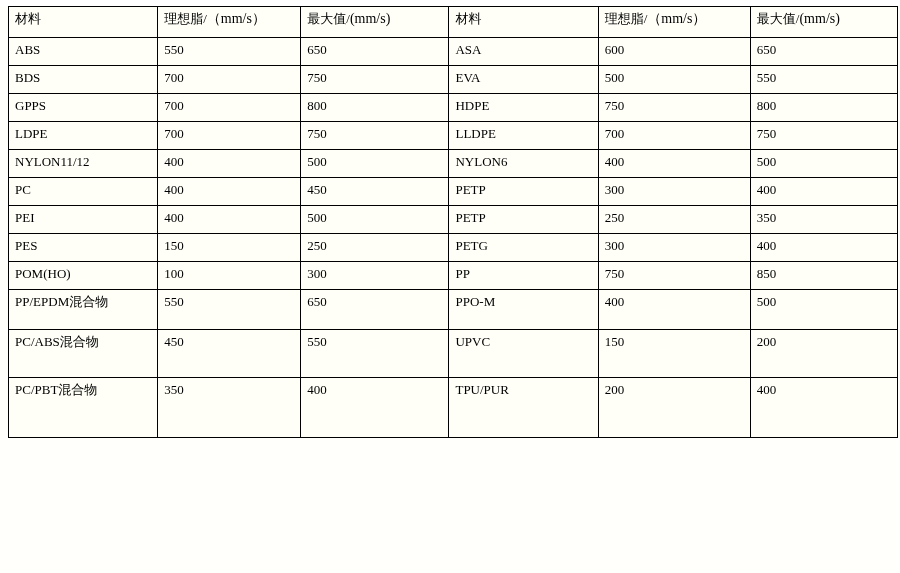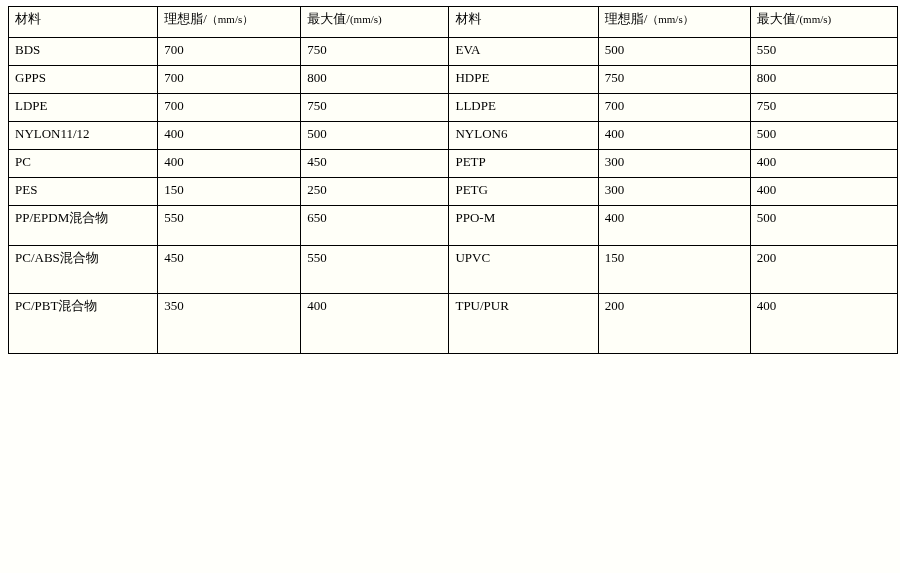--- a/index.html
+++ b/index.html
@@ -44,21 +44,21 @@
     height: 19px;
     font-family: "Liberation Serif", serif;
     background: #fffff8;
   }
   table.mat-table thead td {
     height: 22px;
     font-size: 13px;
     font-family: Liberation Serif, serif;
   }
   .unit {
-    font-size: 11px;
+    font-size: 14px;
   }
   .tall-1 { height: 40px; }
   .tall-2 { height: 48px; padding-left: 12px; }
   .tall-3 { height: 60px; }
 </style>
 </head>
 <body>
 
 <div id="sheet">
   <table class="mat-table">
@@ -74,20 +74,28 @@
       <tr>
         <td><span>材料</span><span class="unit"></span></td>
         <td><span>理想脂/</span><span class="unit">（mm/s）</span></td>
         <td><span>最大值/</span><span class="unit">(mm/s)</span></td>
         <td><span>材料</span><span class="unit"></span></td>
         <td><span>理想脂/</span><span class="unit">（mm/s）</span></td>
         <td><span>最大值/</span><span class="unit">(mm/s)</span></td>
       </tr>
     </thead>
     <tbody id="tbody">
+        <tr>
+          <td>ABS</td>
+          <td>550</td>
+          <td>650</td>
+          <td>ASA</td>
+          <td>600</td>
+          <td>650</td>
+        </tr>
         <tr>
           <td>BDS</td>
           <td>700</td>
           <td>750</td>
           <td>EVA</td>
           <td>500</td>
           <td>550</td>
         </tr>
         <tr>
           <td>GPPS</td>
@@ -115,26 +123,42 @@
         </tr>
         <tr>
           <td>PC</td>
           <td>400</td>
           <td>450</td>
           <td>PETP</td>
           <td>300</td>
           <td>400</td>
         </tr>
         <tr>
+          <td>PEI</td>
+          <td>400</td>
+          <td>500</td>
+          <td>PETP</td>
+          <td>250</td>
+          <td>350</td>
+        </tr>
+        <tr>
           <td>PES</td>
           <td>150</td>
           <td>250</td>
           <td>PETG</td>
           <td>300</td>
           <td>400</td>
+        </tr>
+        <tr>
+          <td>POM(HO)</td>
+          <td>100</td>
+          <td>300</td>
+          <td>PP</td>
+          <td>750</td>
+          <td>850</td>
         </tr>
         <tr class="tall-1">
           <td>PP/EPDM混合物</td>
           <td>550</td>
           <td>650</td>
           <td>PPO-M</td>
           <td>400</td>
           <td>500</td>
         </tr>
         <tr class="tall-2">

